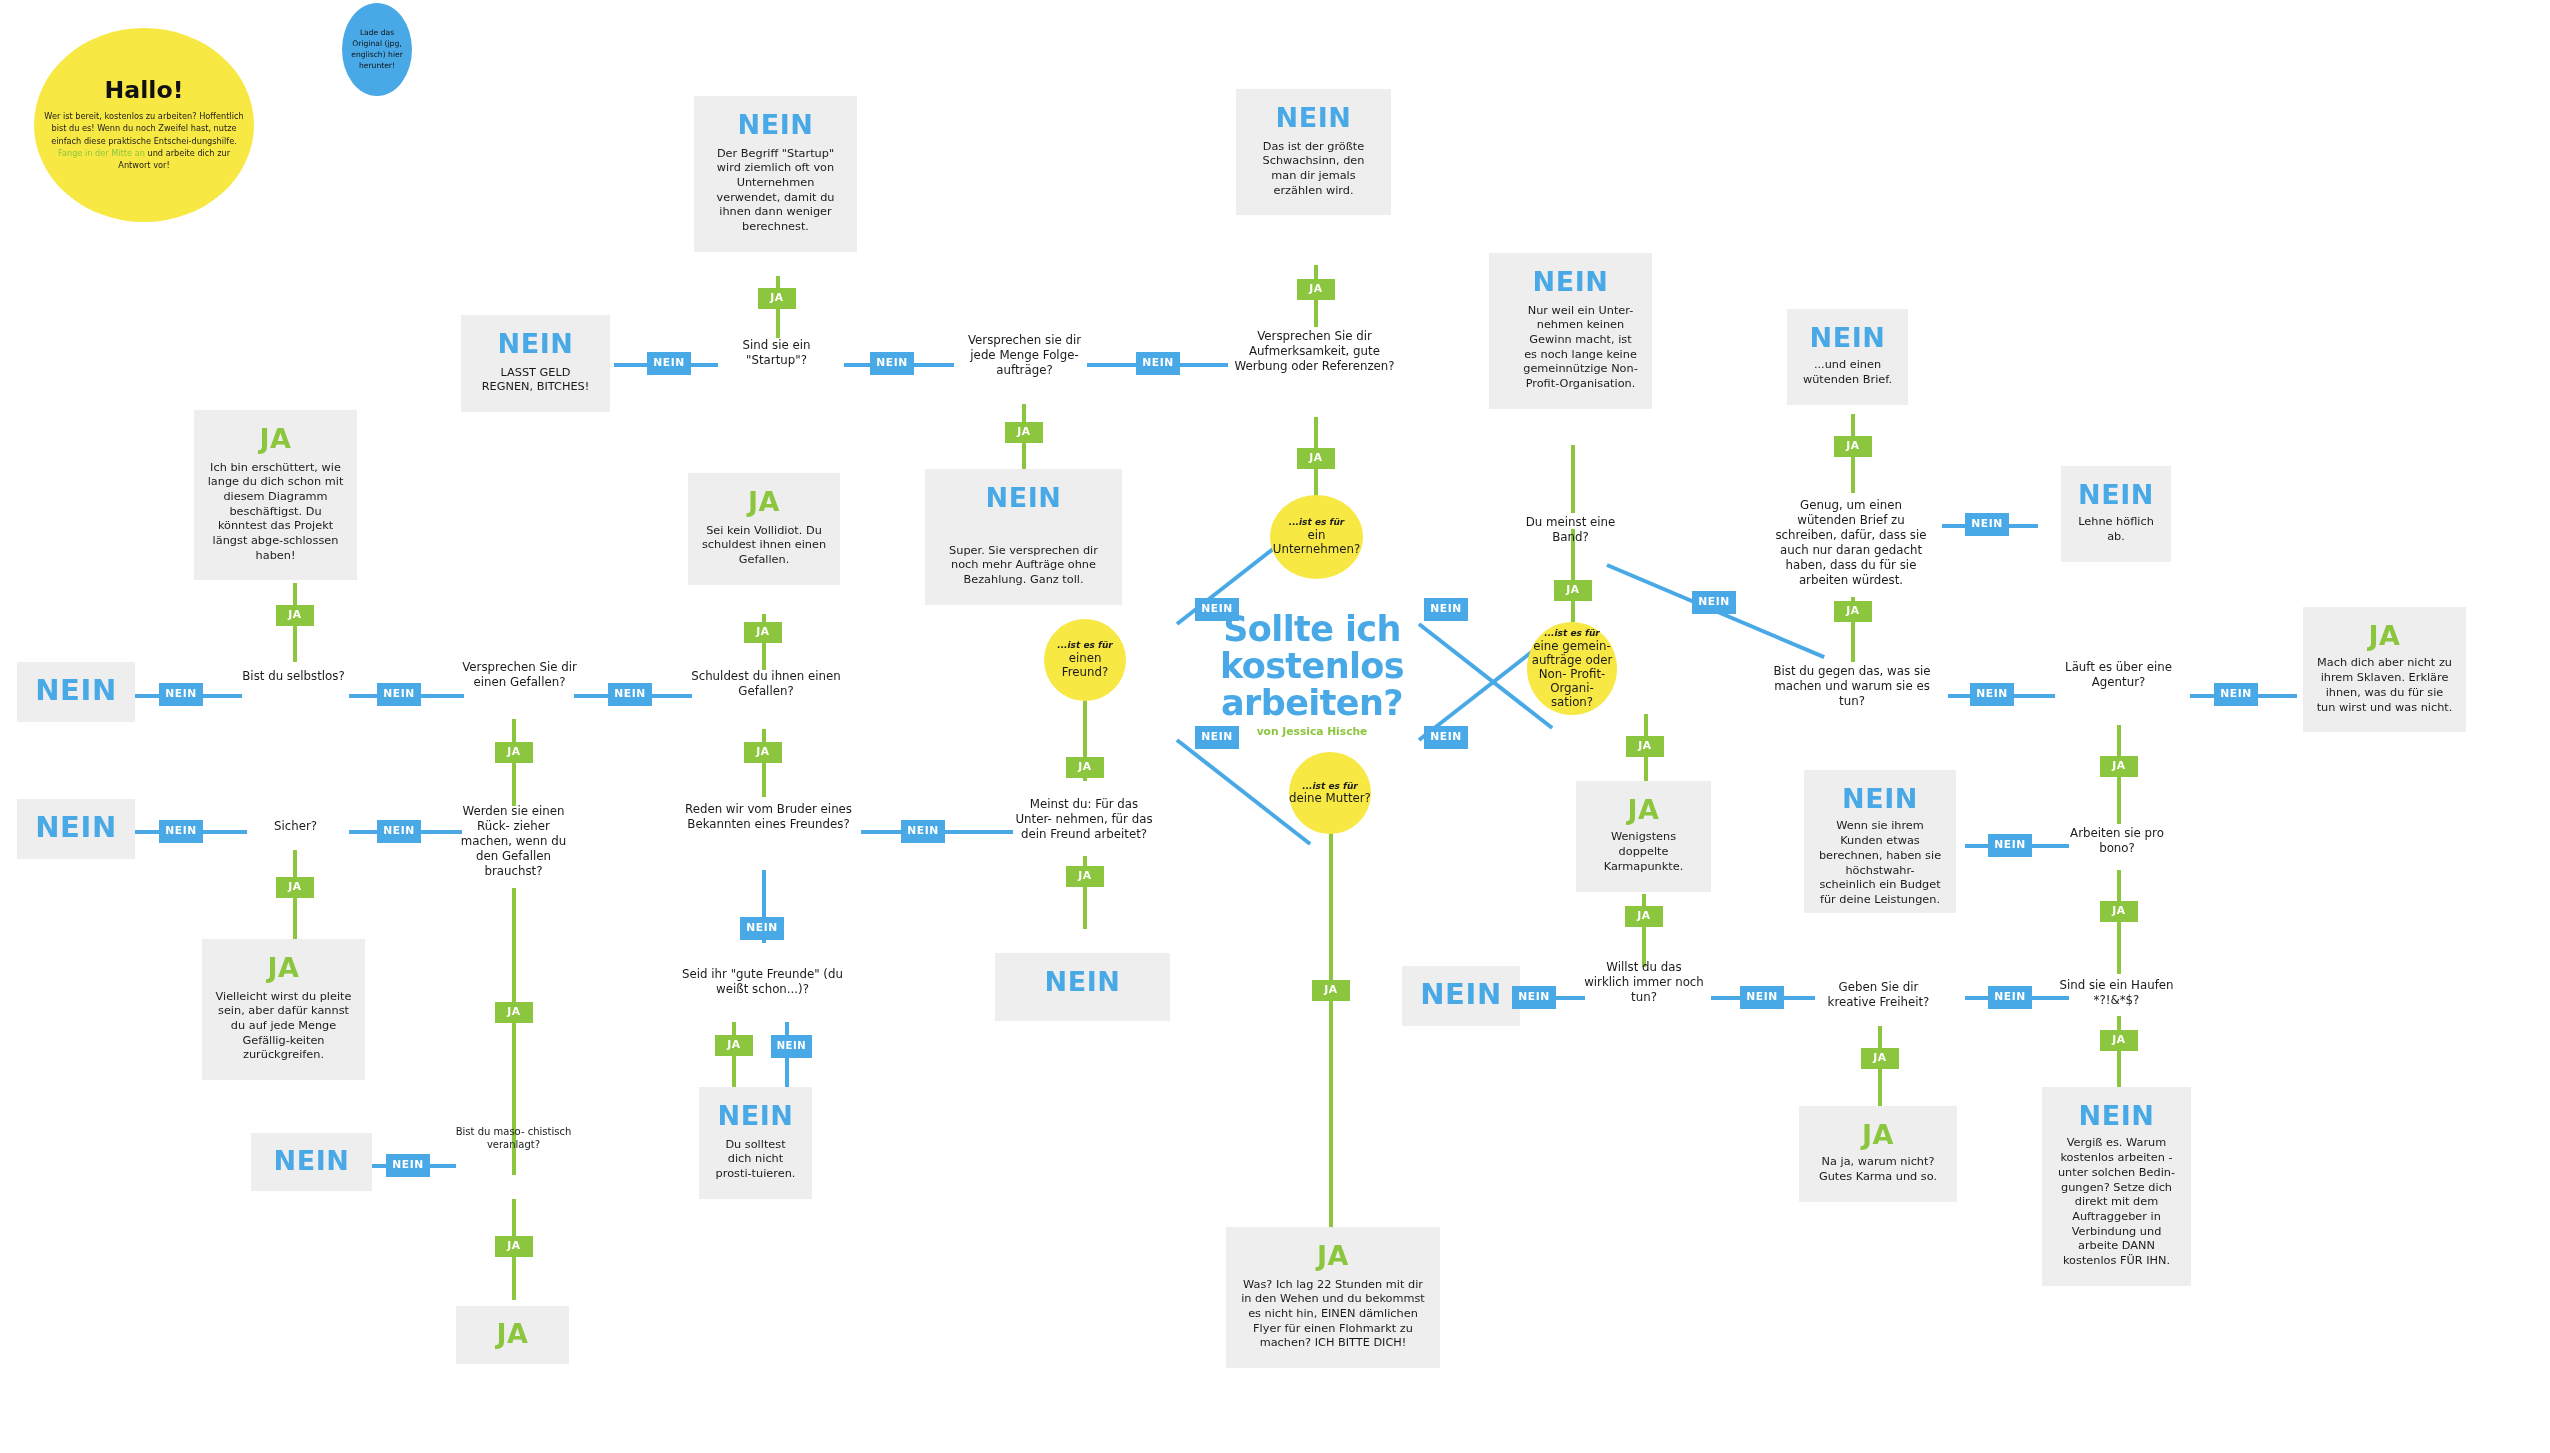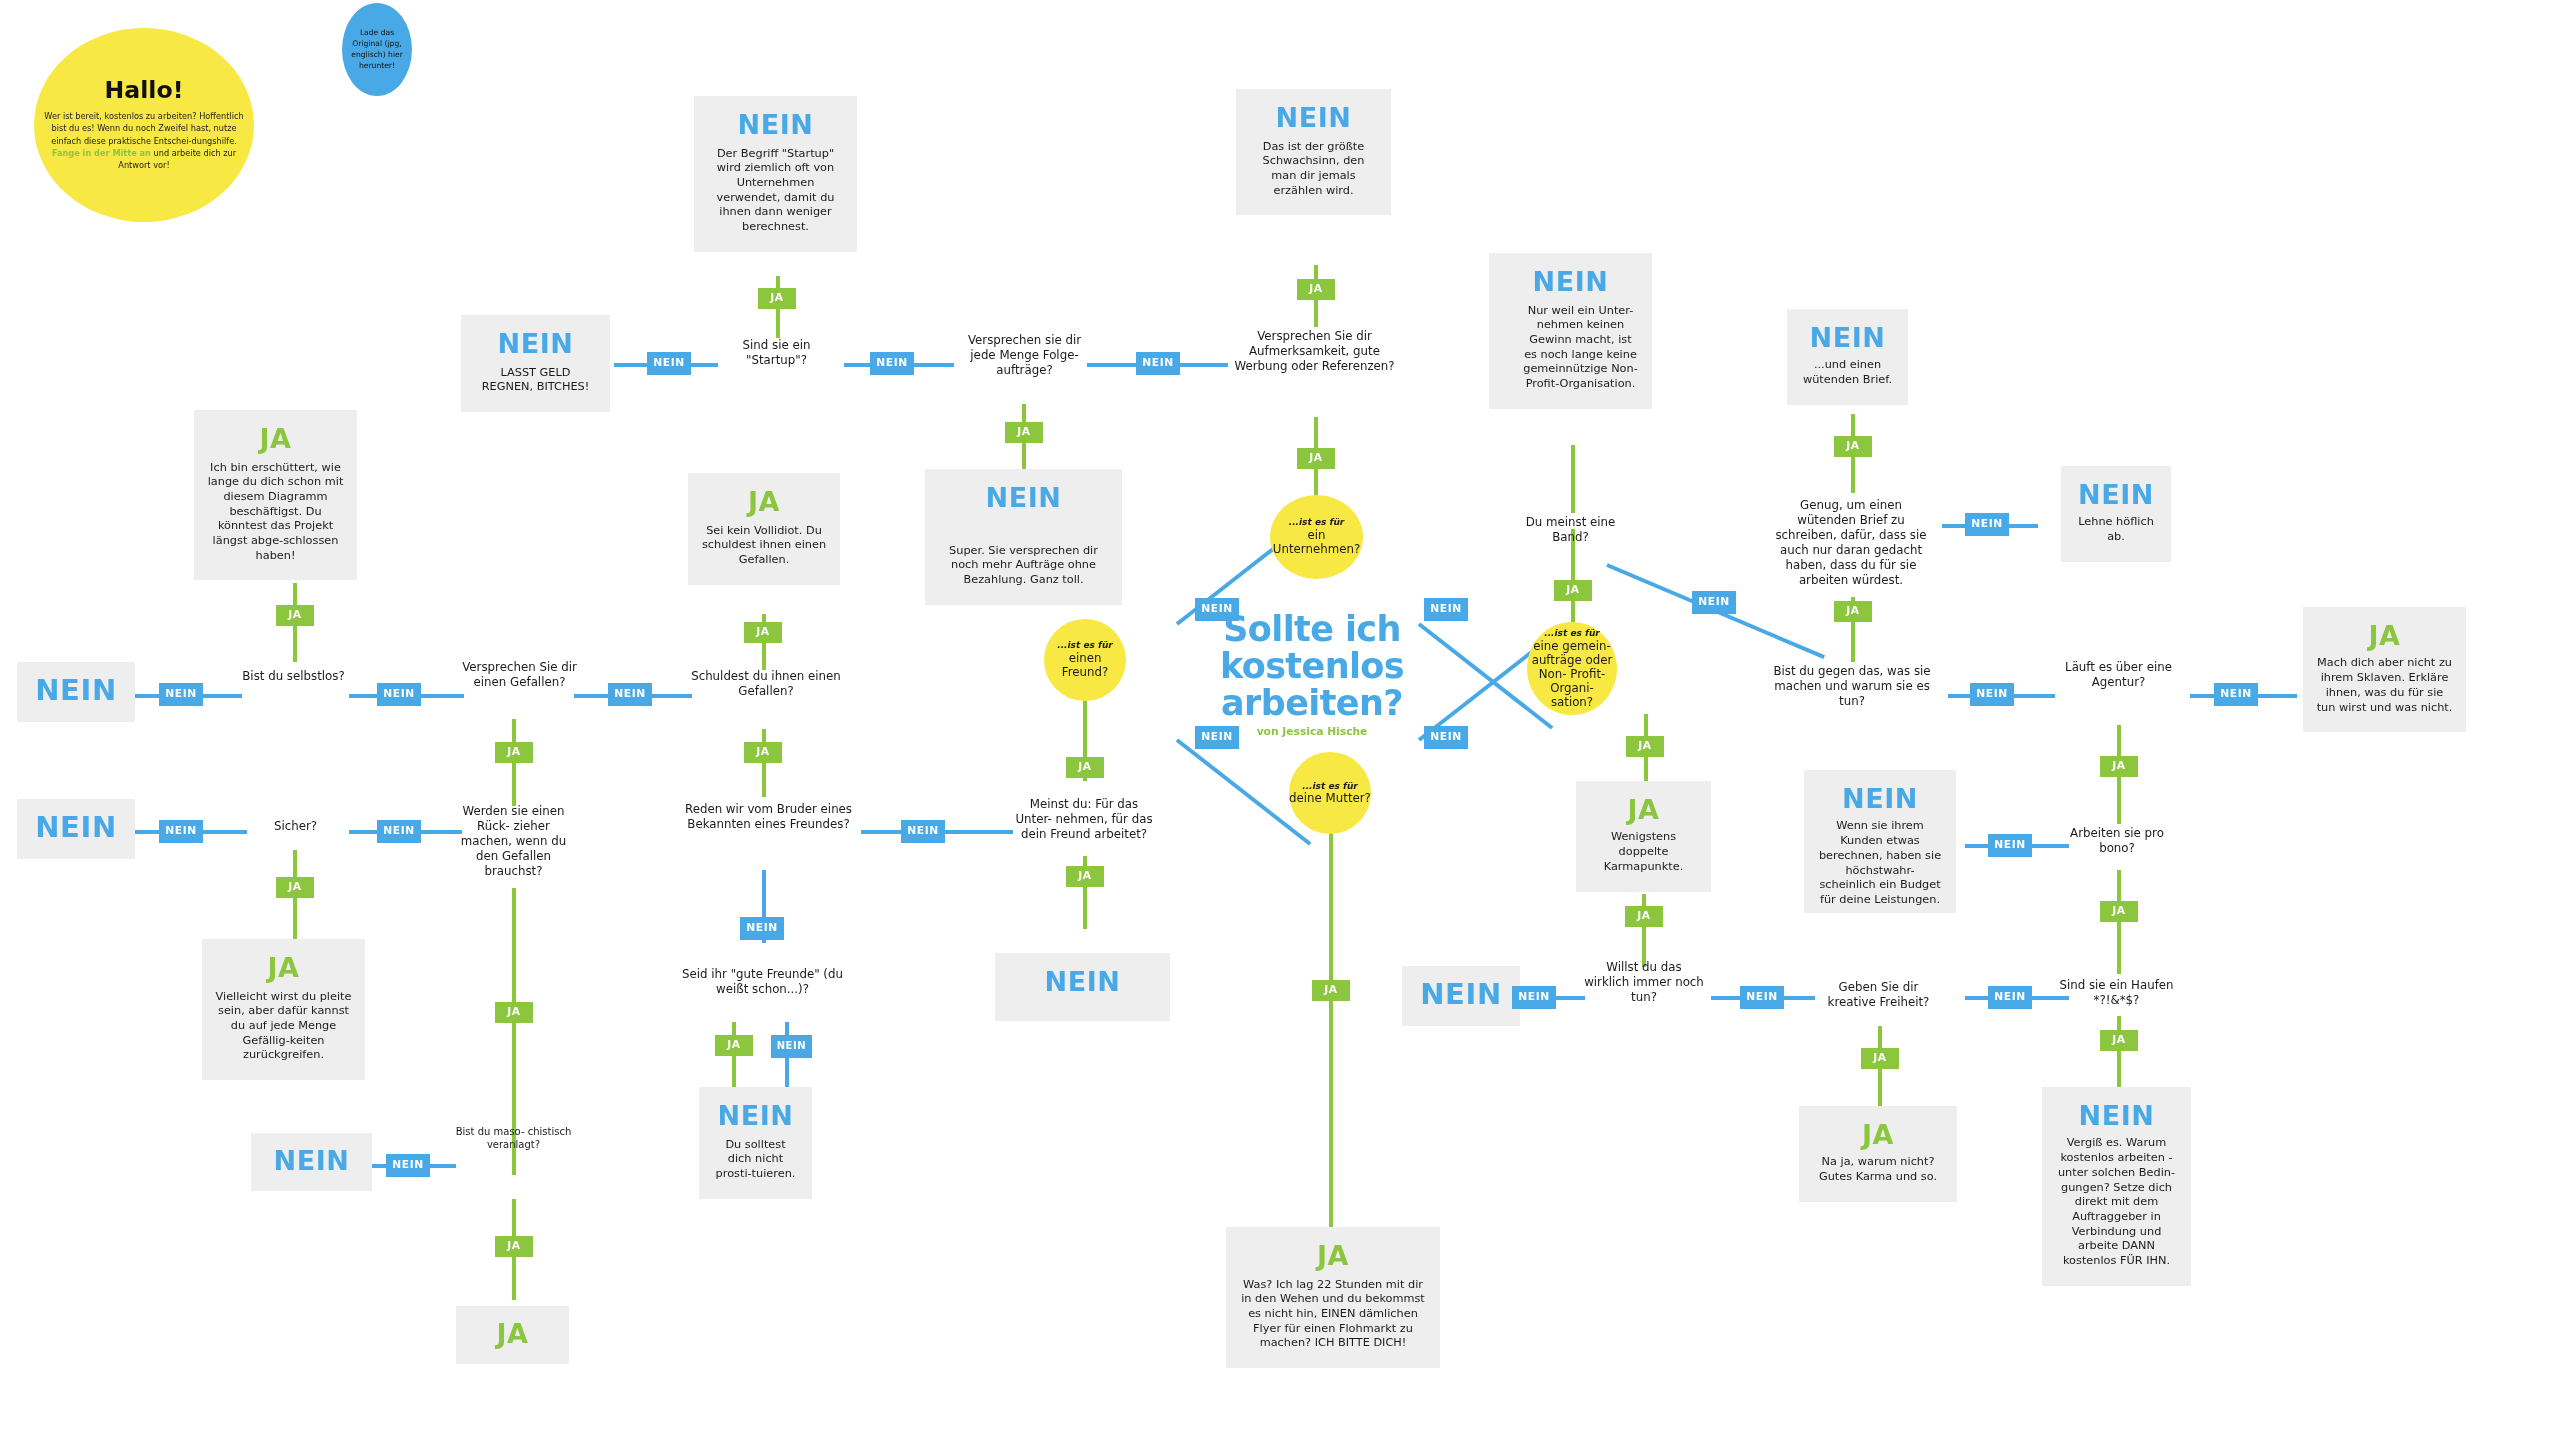--- a/index.html
+++ b/index.html
@@ -40,21 +40,21 @@
   #hub{position:absolute;text-align:center;z-index:8;}
   #hub .t{color:#48a9e6;font-weight:bold;line-height:1.05;letter-spacing:-0.6px;}
   #hub .by{color:#8cc63e;font-weight:bold;}
 
   
   #hallo{position:absolute;background:#f7e844;border-radius:50%;
          display:flex;flex-direction:column;align-items:center;justify-content:center;
          text-align:center;z-index:9;}
   #hallo .h{font-weight:bold;color:#111;line-height:1;}
   #hallo .p{color:#1b1b1b;line-height:1.5;}
-  #hallo .p em{color:#8cc63e;font-style:normal;font-weight:bold;}
+  #hallo .p em{color:#8cc63e;font-style:normal;font-weight:normal;}
   #dl{position:absolute;background:#48a9e6;border-radius:50%;
       display:flex;align-items:center;justify-content:center;text-align:center;
       color:#111;line-height:1.45;z-index:9;}
 </style>
 </head>
 <body>
 
 <div id="stage">
 
   <div id="hallo" style="left:34px;top:28px;width:220px;height:194px;padding:0 10px;box-sizing:border-box;">

